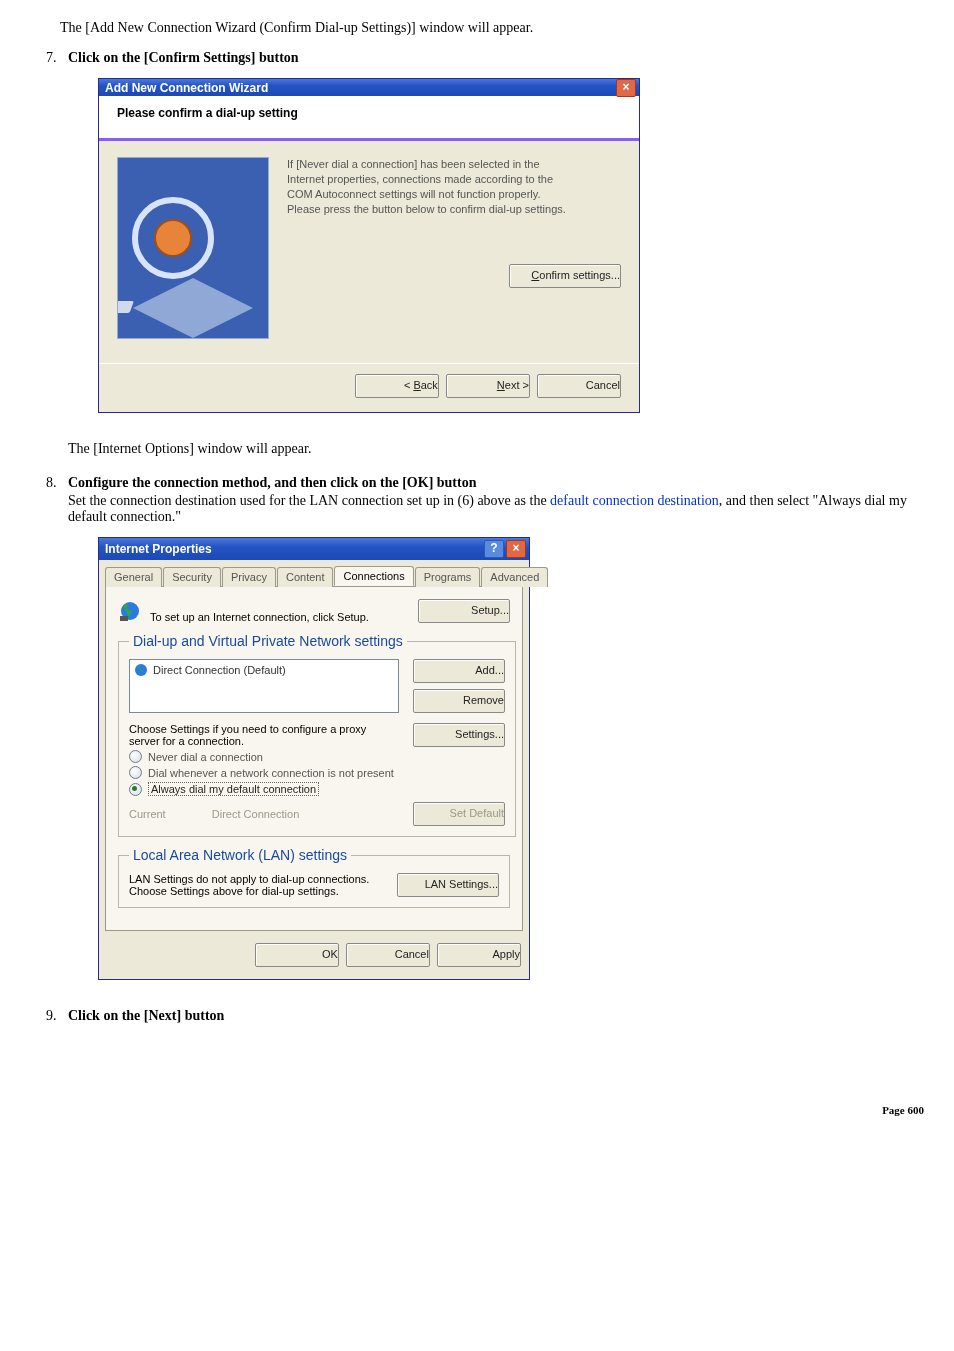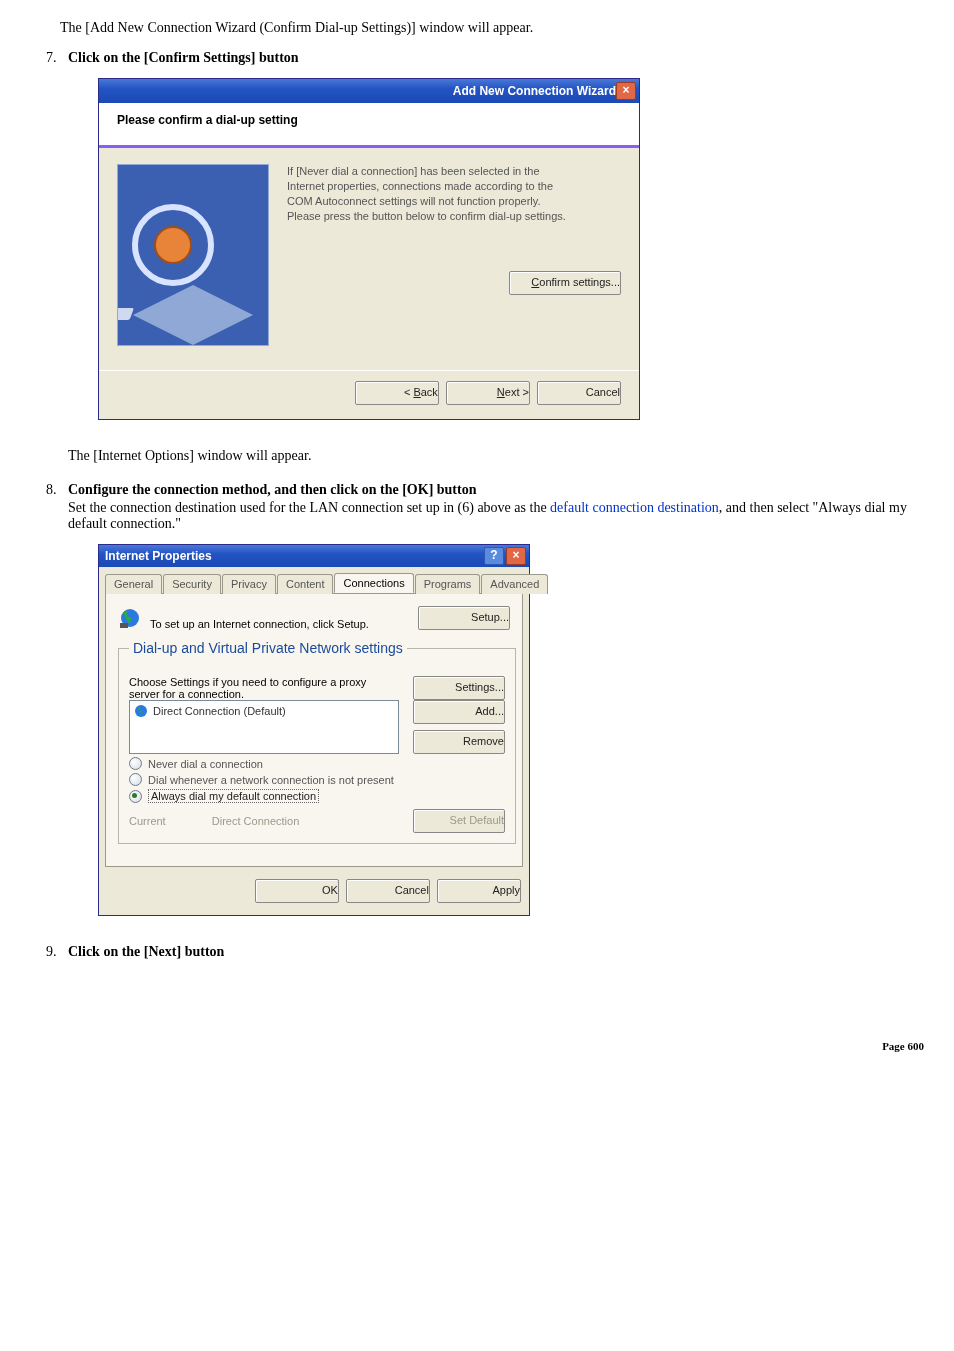--- a/index.html
+++ b/index.html
@@ -44,22 +44,22 @@
     width: 540px;
     border: 1px solid #2a2a8a;
     font-family: Tahoma, Arial, sans-serif;
     font-size: 11px;
     color: #222;
     background: #ece9d8;
   }
   .wiz-title {
     display: flex;
     align-items: center;
-    justify-content: flex-end;
-    height: 24px;
+    justify-content: space-between;
+    height: 17px;
     padding: 0 3px 0 6px;
     background: linear-gradient(to bottom, #4a79d8, #2454c4 40%, #1b49b5);
     color: #fff;
     font-weight: bold;
     font-size: 12px;
   }
   .wiz-close {
     width: 18px;
     height: 16px;
     background: #e06847;
@@ -356,41 +356,41 @@
                 <rect x="2" y="17" width="8" height="5" fill="#555"></rect>
               </svg>
               <span>To set up an Internet connection, click Setup.</span>
             </div>
             <span class="btn" style="min-width:90px">Setup...</span>
           </div>
 
           <fieldset class="ip-fs">
             <legend>Dial-up and Virtual Private Network settings</legend>
 
-            <div style="display:flex; justify-content:space-between; align-items:center; margin-top:10px">
-              <div style="width:260px">Choose Settings if you need to configure a proxy server for a connection.</div>
-              <span class="btn" style="min-width:90px">Settings...</span>
-            </div>
-
             <div style="display:flex">
               <div class="listbox">
                 <div class="item">
                   <svg class="globe-sm" viewBox="0 0 14 14">
                       <circle cx="7" cy="7" r="6" fill="#2a7adf"></circle>
                       <path d="M3 4 L6 3 L6 8 L10 9 Z" fill="#2aa84a"></path>
                     </svg>
                   <span>Direct Connection (Default)</span>
                 </div>
               </div>
               <div class="side-btns">
                 <span class="btn" style="min-width:90px">Add...</span>
                 <span class="btn" style="min-width:90px">Remove</span>
               </div>
             </div>
 
+            <div style="display:flex; justify-content:space-between; align-items:center; margin-top:10px">
+              <div style="width:260px">Choose Settings if you need to configure a proxy server for a connection.</div>
+              <span class="btn" style="min-width:90px">Settings...</span>
+            </div>
+
             <div class="radio-row">
               <span class="radio"></span>
               <span>Never dial a connection</span>
             </div>
             <div class="radio-row">
               <span class="radio"></span>
               <span>Dial whenever a network connection is not present</span>
             </div>
             <div class="radio-row" style="color:#222">
               <span class="radio checked"></span>
@@ -400,20 +400,27 @@
             <div class="current-row">
               <div>
                 <span>Current</span>
                 <span style="display:inline-block; width:40px"></span>
                 <span>Direct Connection</span>
               </div>
               <span class="btn disabled" style="min-width:90px">Set Default</span>
             </div>
           </fieldset>
 
+          <fieldset class="ip-fs">
+            <legend>Local Area Network (LAN) settings</legend>
+            <div style="display:flex; justify-content:space-between; align-items:center">
+              <div style="width:260px">LAN Settings do not apply to dial-up connections. Choose Settings above for dial-up settings.</div>
+              <span class="btn" style="min-width:100px">LAN Settings...</span>
+            </div>
+          </fieldset>
         </div>
 
         <div class="ip-footer">
           <span class="btn">OK</span>
           <span class="btn">Cancel</span>
           <span class="btn">Apply</span>
         </div>
       </div>
     </div>
   </li>

